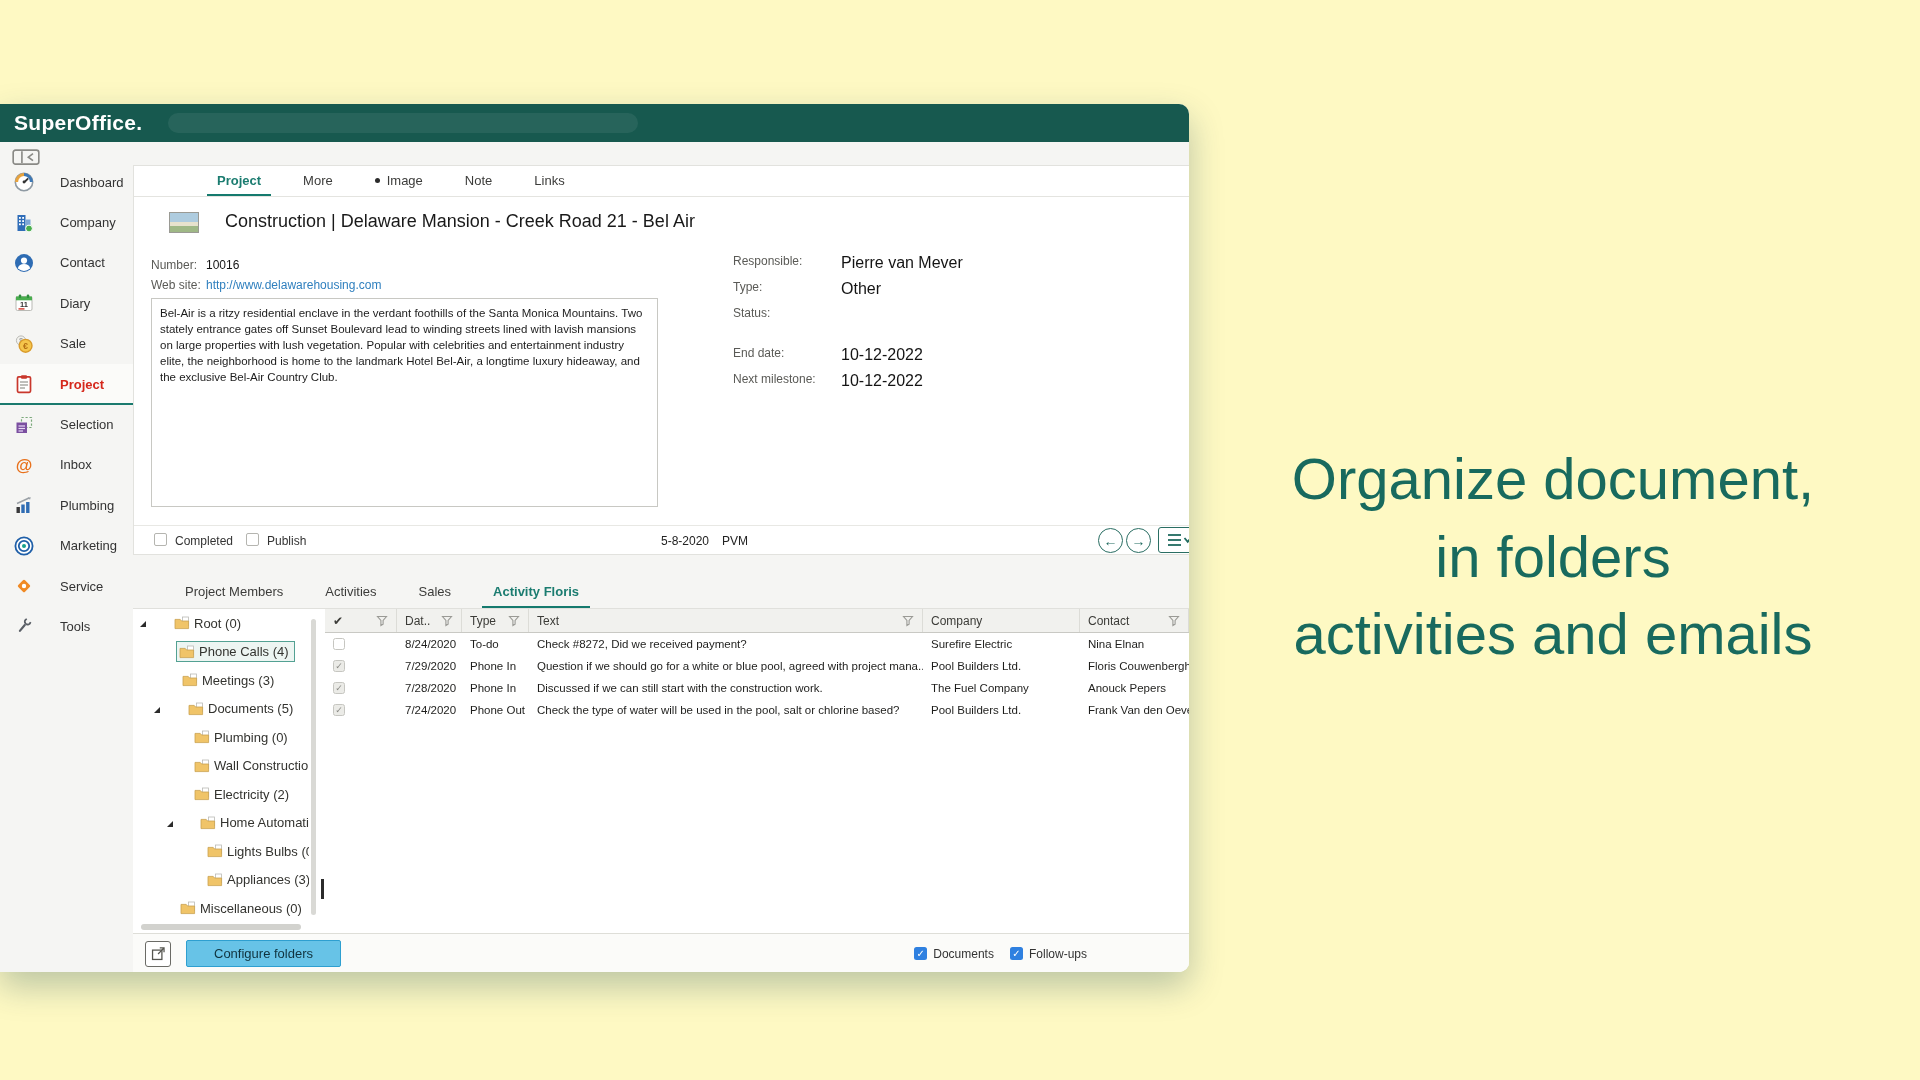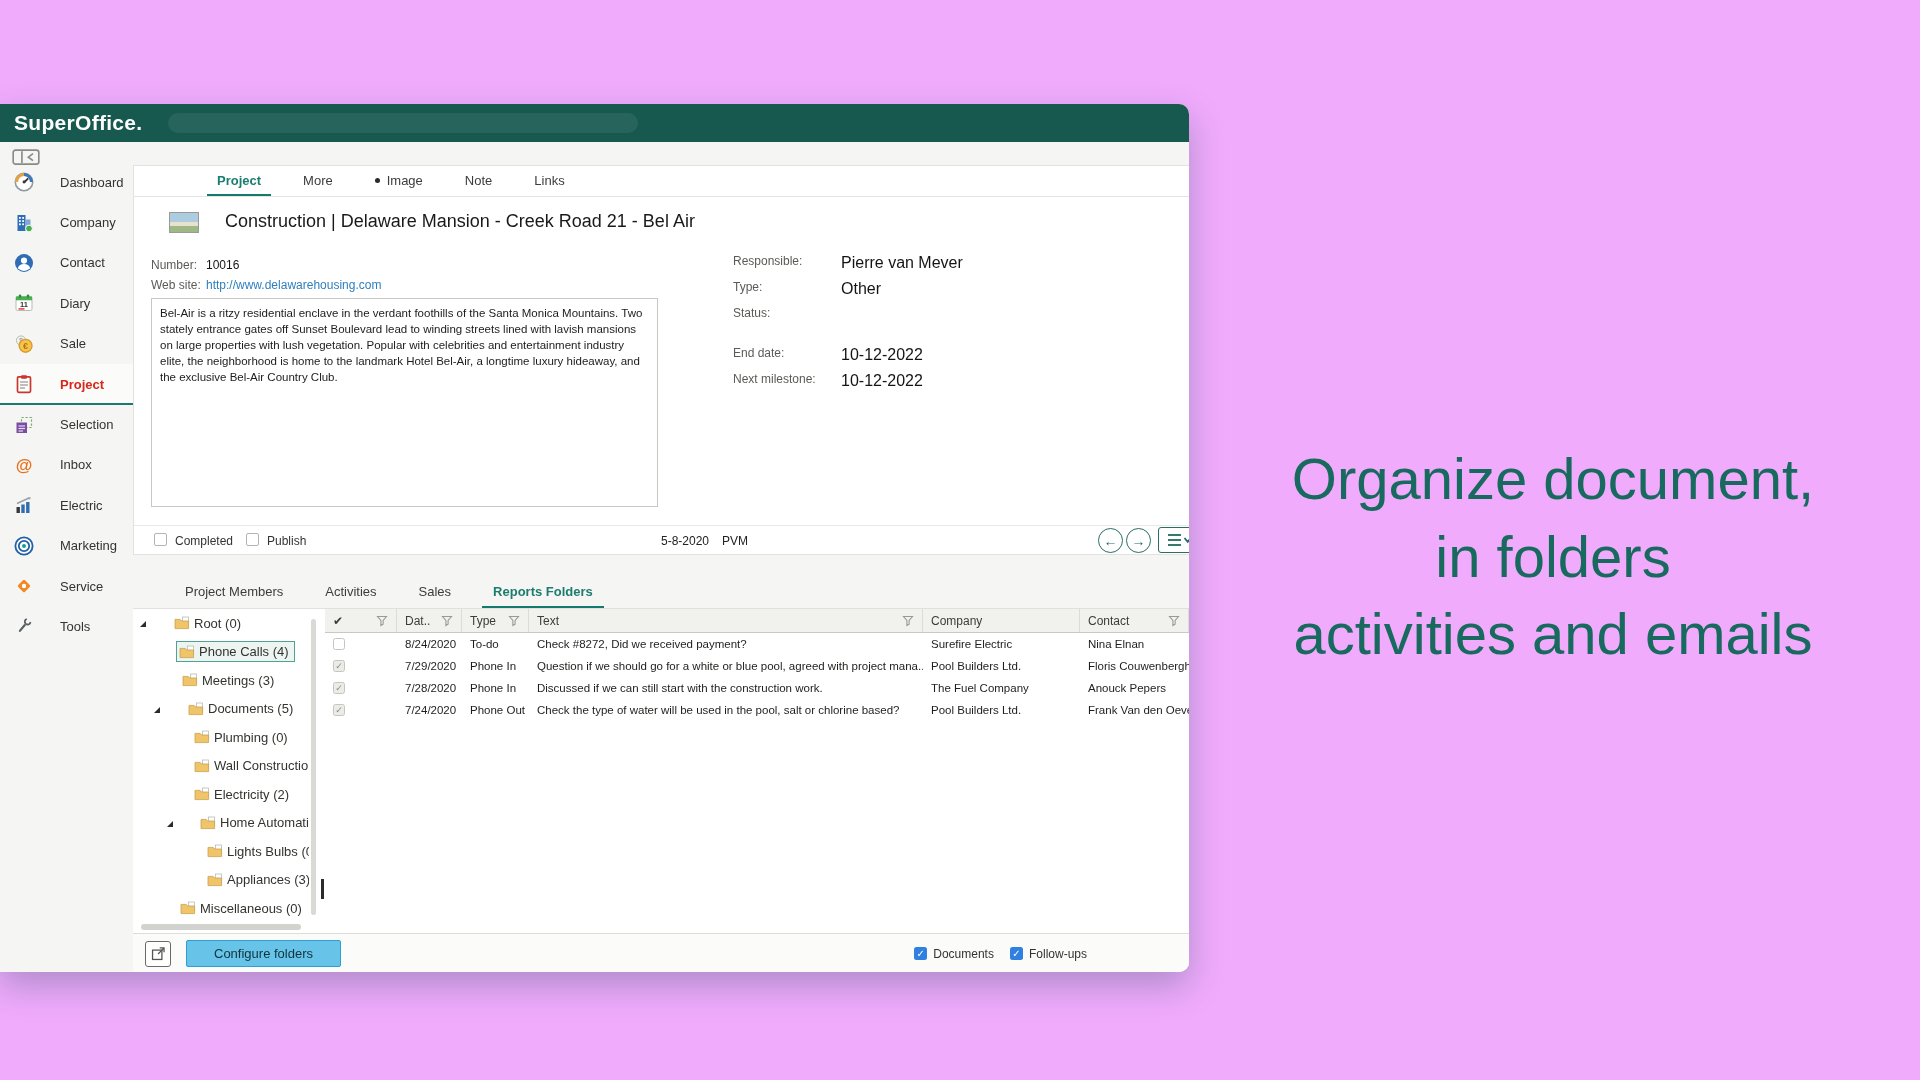--- a/index.html
+++ b/index.html
@@ -1,18 +1,18 @@
 <!DOCTYPE html>
 <html><head>
 <meta charset="utf-8">
 <style>
   * { margin:0; padding:0; box-sizing:border-box; }
   html,body { width:1920px; height:1080px; }
   body { font-family:"Liberation Sans", sans-serif; }
-  .screen { position:relative; width:1920px; height:1080px; background:#f0abfc; overflow:hidden;padding-left:28px; }
+  .screen { position:relative; width:1920px; height:1080px; background:#fef9c3; overflow:hidden;padding-left:28px; }
 
   
   .app { position:absolute; left:0; top:104px; width:1189px; height:868px;
          background:#f5f5f3; border-radius:0 10px 10px 0;
          box-shadow:0 14px 34px rgba(10,60,80,.28); overflow:hidden; }
 
   .app-header { position:absolute; left:0; top:0; right:0; height:38px; background:#17594F; }
   .logo { position:absolute; left:14px; top:0; line-height:38px; color:#fff;
           font-size:21px; font-weight:bold; letter-spacing:.3px; }
   .search-pill { position:absolute; left:168px; top:9px; width:470px; height:20px;
@@ -247,21 +247,21 @@
           <div class="nav-item">
             <span class="ic">
               <svg viewBox="0 0 22 22">
                 <rect x="3.5" y="13" width="3.4" height="6" fill="#38383a"></rect>
                 <rect x="8.3" y="10.5" width="3.4" height="8.5" fill="#2e6cb3"></rect>
                 <rect x="13.1" y="8" width="3.4" height="11" fill="#2e6cb3"></rect>
                 <line x1="4" y1="9.5" x2="16" y2="4" stroke="#9aa0a6" stroke-width="1.5"></line>
                 <path d="M17.8 3.2 l-3.2 .4 2.4 2.1 z" fill="#9aa0a6"></path>
               </svg>
             </span>
-            <span class="nav-label">Electric</span>
+            <span class="nav-label">Plumbing</span>
           </div>
           <div class="nav-item">
             <span class="ic">
               <svg viewBox="0 0 22 22">
                 <circle cx="11" cy="11" r="8.6" fill="#fff" stroke="#1f5fa8" stroke-width="1.8"></circle>
                 <circle cx="11" cy="11" r="5.2" fill="#fff" stroke="#1f5fa8" stroke-width="1.8"></circle>
                 <circle cx="11" cy="11" r="2" fill="#17a08c"></circle>
               </svg>
             </span>
             <span class="nav-label">Marketing</span>
@@ -350,21 +350,21 @@
               <path d="M18.5 6 l3.2 3.8 3.2 -3.8" fill="none" stroke="#1F6A5F" stroke-width="1.8"></path>
             </svg>
           </div>
       </div>
     </div>
 
     <div class="tabs2">
         <div class="tab2">Project Members</div>
         <div class="tab2">Activities</div>
         <div class="tab2">Sales</div>
-        <div class="tab2 active">Reports Folders</div>
+        <div class="tab2 active">Activity Floris</div>
       </div>
 
     <div class="lower">
       <div class="tree">
           <div class="titem">
             <span class="expander" style="left: 7px;"></span>
             <span class="twrap" style="margin-left: 38px;">
               <span class="fold">
                 <svg viewBox="0 0 16 14">
                   <rect x="8.4" y="1" width="6" height="8.6" fill="#fff" stroke="#b9b9b4" stroke-width=".8"></rect>

